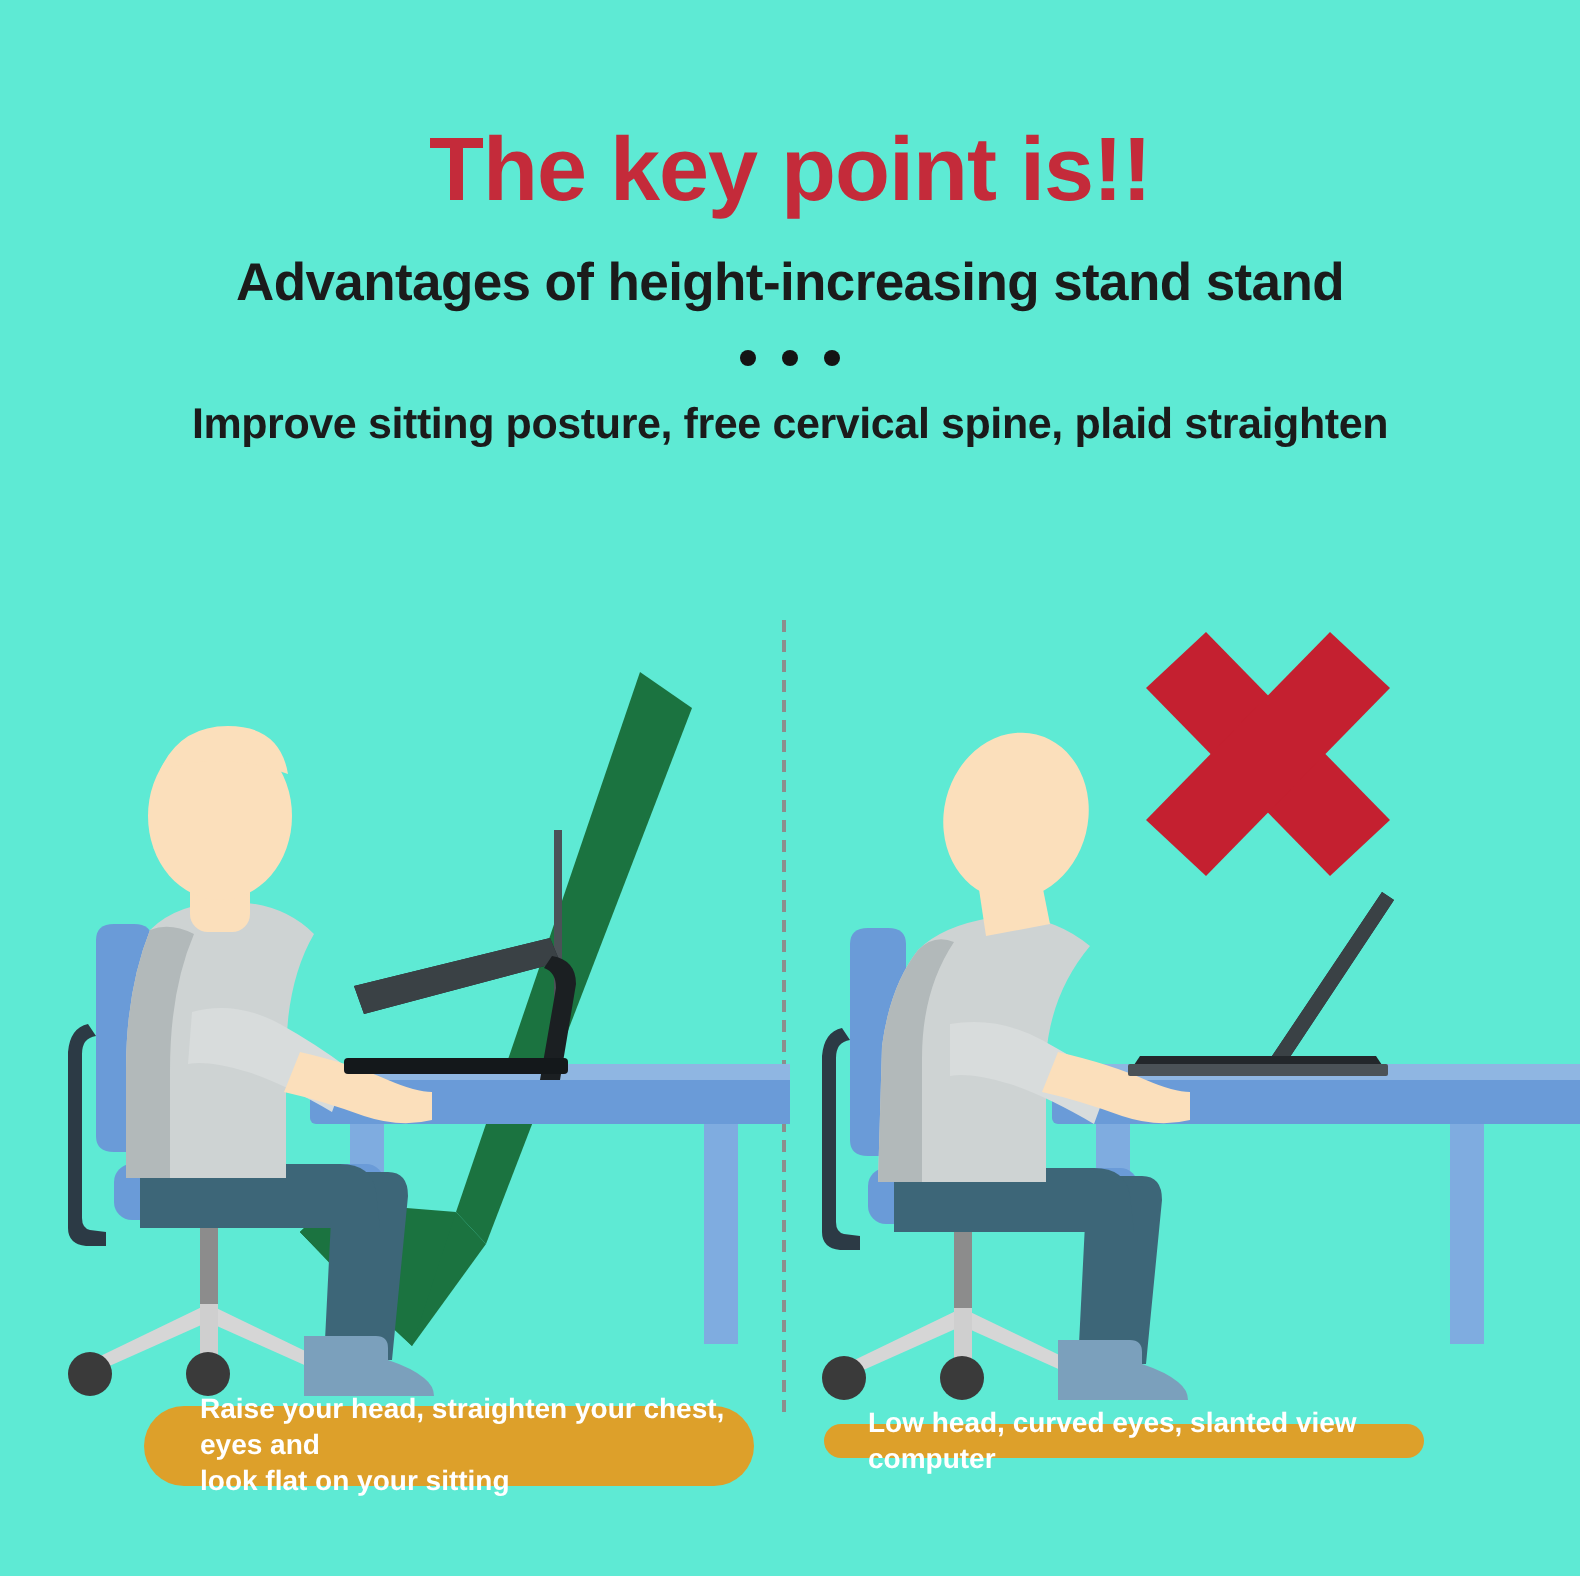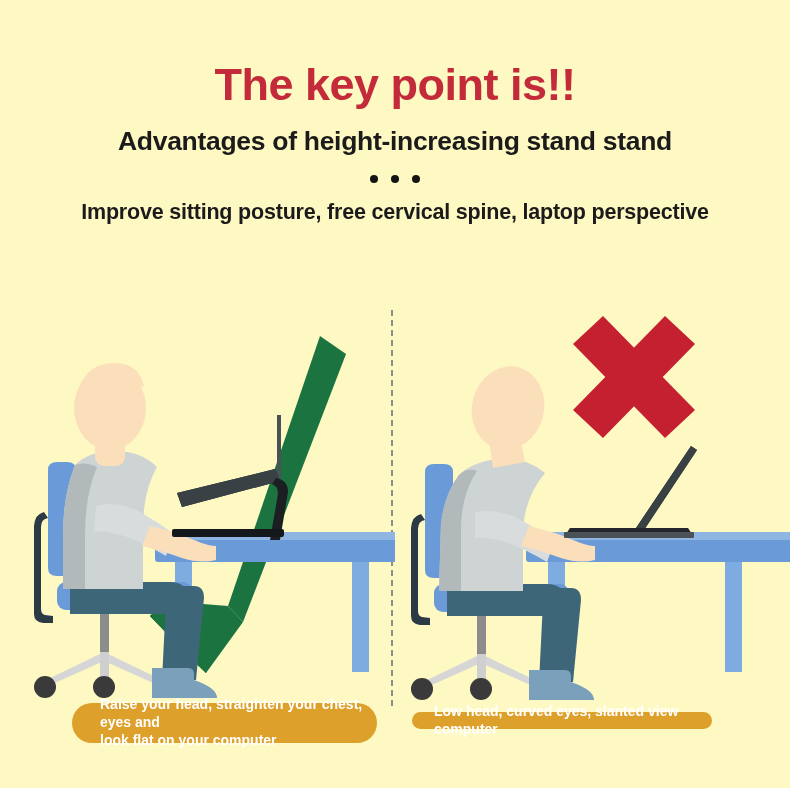--- a/index.html
+++ b/index.html
@@ -3,21 +3,21 @@
 <meta charset="utf-8">
 <style>
   html,body{margin:0;padding:0;}
   body{
     width:790px;height:788px;
     background:#ffffff;
     font-family:"Liberation Sans", sans-serif;
     overflow:hidden;
     position:relative;
   }
-  #stage{position:relative;width:790px;height:788px;background:#fef9c3;}
+  #stage{position:relative;width:790px;height:788px;background:#5eead4;}
 
   
   .header{position:absolute;left:0;top:0;width:790px;text-align:center;}
   .title{
     margin:0;padding:0;
     font-size:45px;line-height:1;
     font-weight:bold;
     letter-spacing:-0.5px;
     color:#C42B3A;
     position:absolute;top:62px;left:0;width:790px;
@@ -82,21 +82,21 @@
 <div id="stage">
 
   <div class="header">
     <div class="title">The key point is!!</div>
     <div class="subtitle">Advantages of height-increasing stand stand</div>
     <div class="dots">
       <span class="dot"></span>
       <span class="dot"></span>
       <span class="dot"></span>
     </div>
-    <div class="tagline">Improve sitting posture, free cervical spine, laptop perspective</div>
+    <div class="tagline">Improve sitting posture, free cervical spine, plaid straighten</div>
   </div>
 
   <div class="divider"></div>
 
   <div class="panel panel-left">
     <svg class="scene" viewBox="0 0 395 420">
 
       <g>
         <polygon points="206,373 190,358 228,306 243,322" fill="#1B7340"></polygon>
         <polygon points="228,306 320,36 346,54 243,322" fill="#1B7340"></polygon>
@@ -214,21 +214,21 @@
 
         <path d="M175 228 l118 0 l6 9 l-130 0 z" fill="#23272B"></path>
         <rect x="169" y="232" width="130" height="6" rx="1" fill="#4B5257"></rect>
       </g>
     </svg>
   </div>
 
   <div class="caption caption-left">
     <div>
       <span>Raise your head, straighten your chest, eyes and</span>
-      <span>look flat on your computer</span>
+      <span>look flat on your sitting</span>
     </div>
   </div>
 
   <div class="caption caption-right">
     <div>
       <span>Low head, curved eyes, slanted view computer</span>
     </div>
   </div>
 
 </div>

